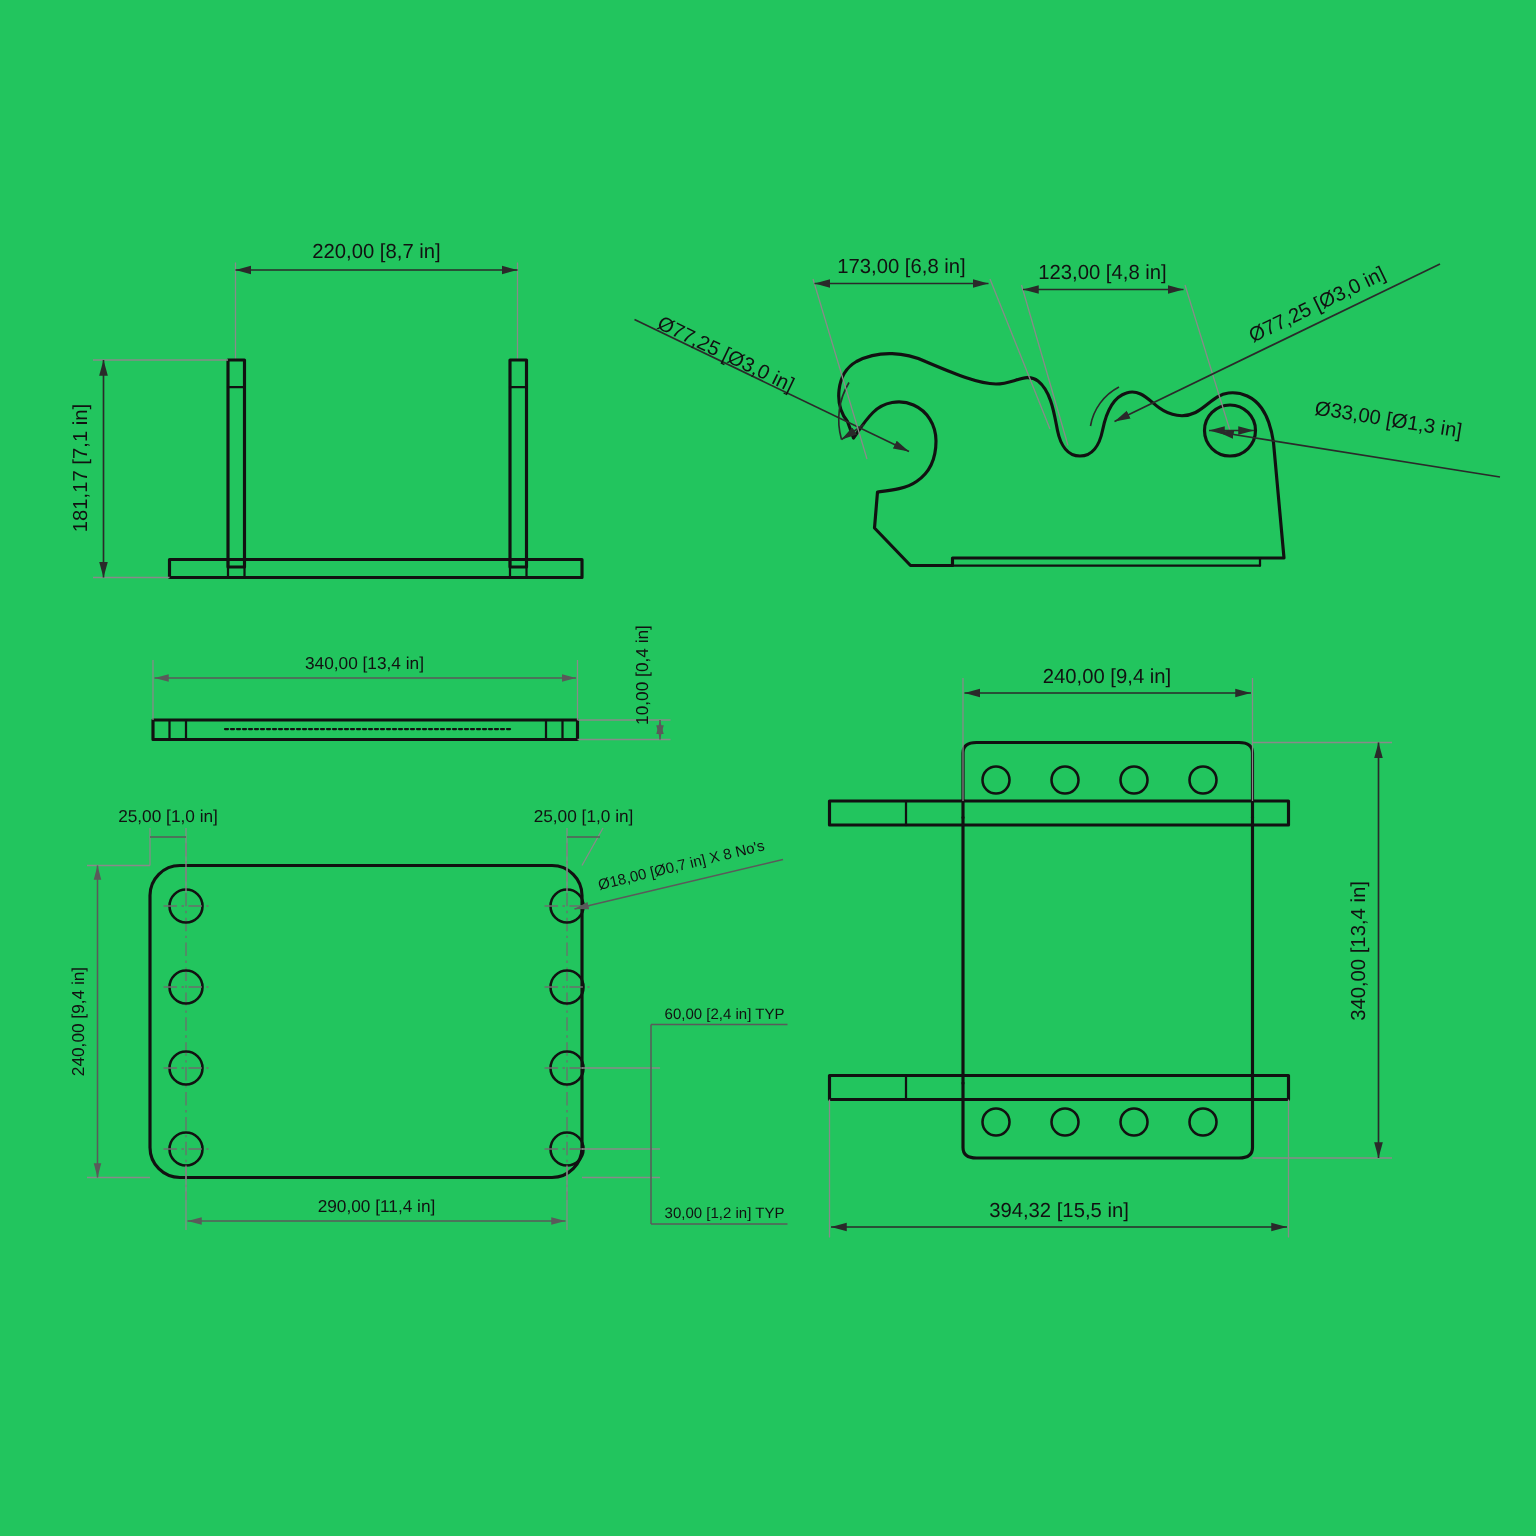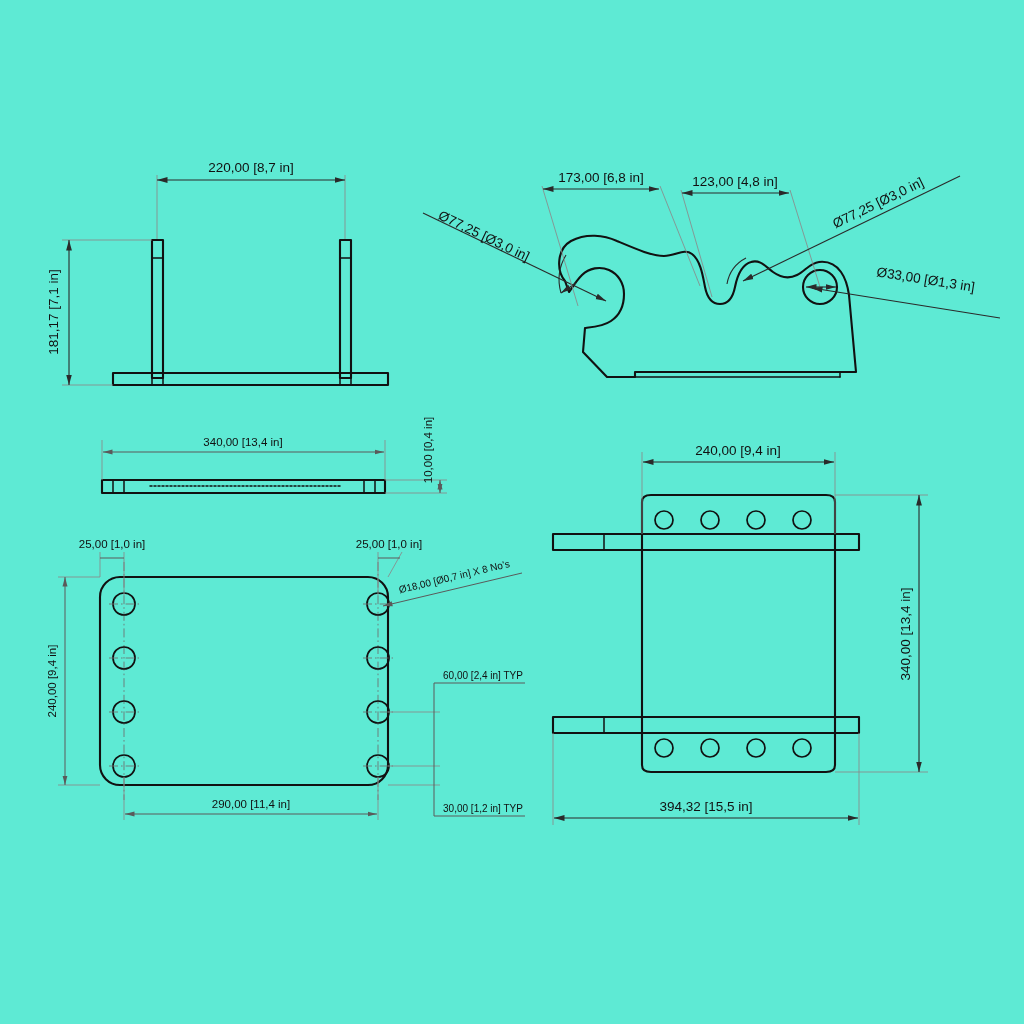--- a/index.html
+++ b/index.html
@@ -8,21 +8,21 @@
     padding: 0;
     background: #ffffff;
   }
   body {
     font-family: "Liberation Sans", sans-serif;
   }
   #sheet {
     position: relative;
     width: 1024px;
     height: 1024px;
-    background: #5eead4;
+    background: #22c55e;
     overflow: hidden;
   }
   #sheet svg {
     position: absolute;
     top: 0;
     left: 0;
     width: 1024px;
     height: 1024px;
   }
   .part   { fill: none; stroke: #111111; stroke-width: 2.1; stroke-linejoin: round; stroke-linecap: round; }

